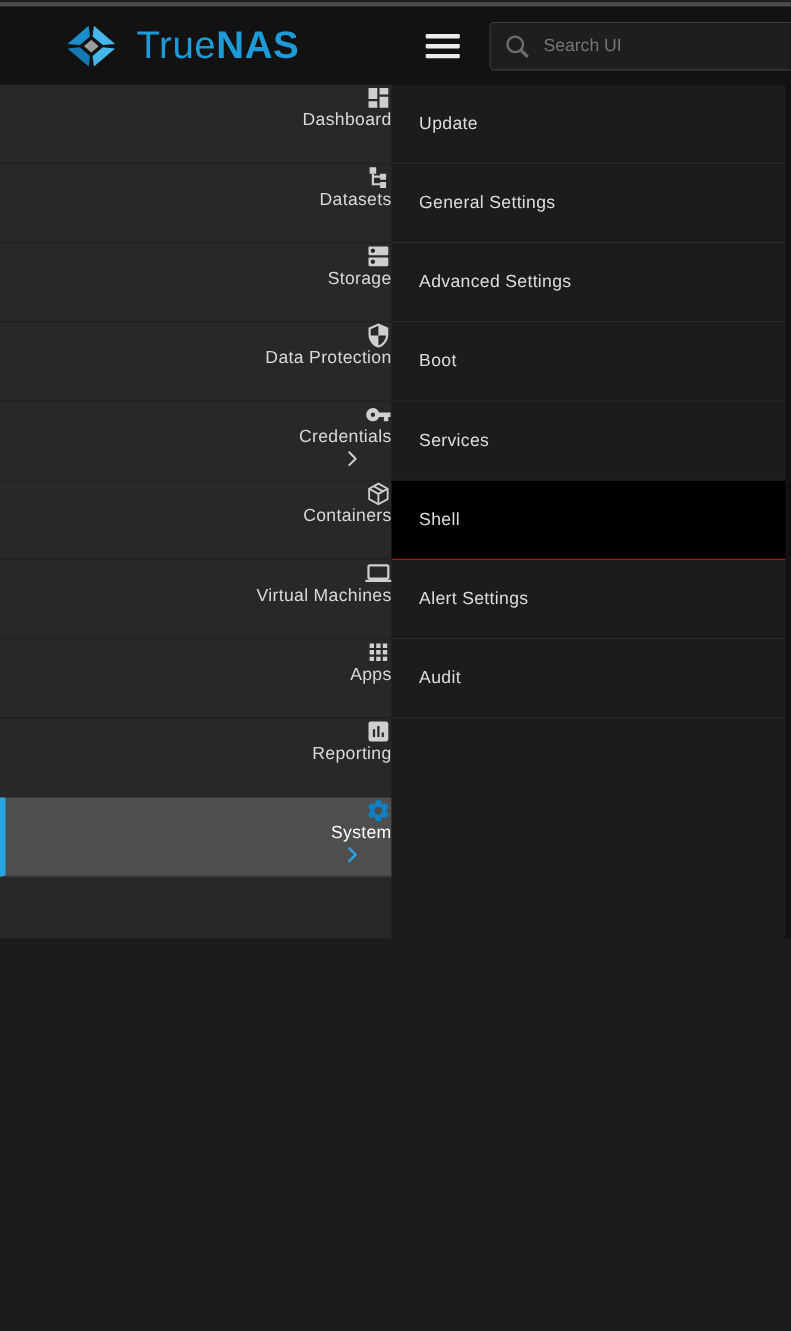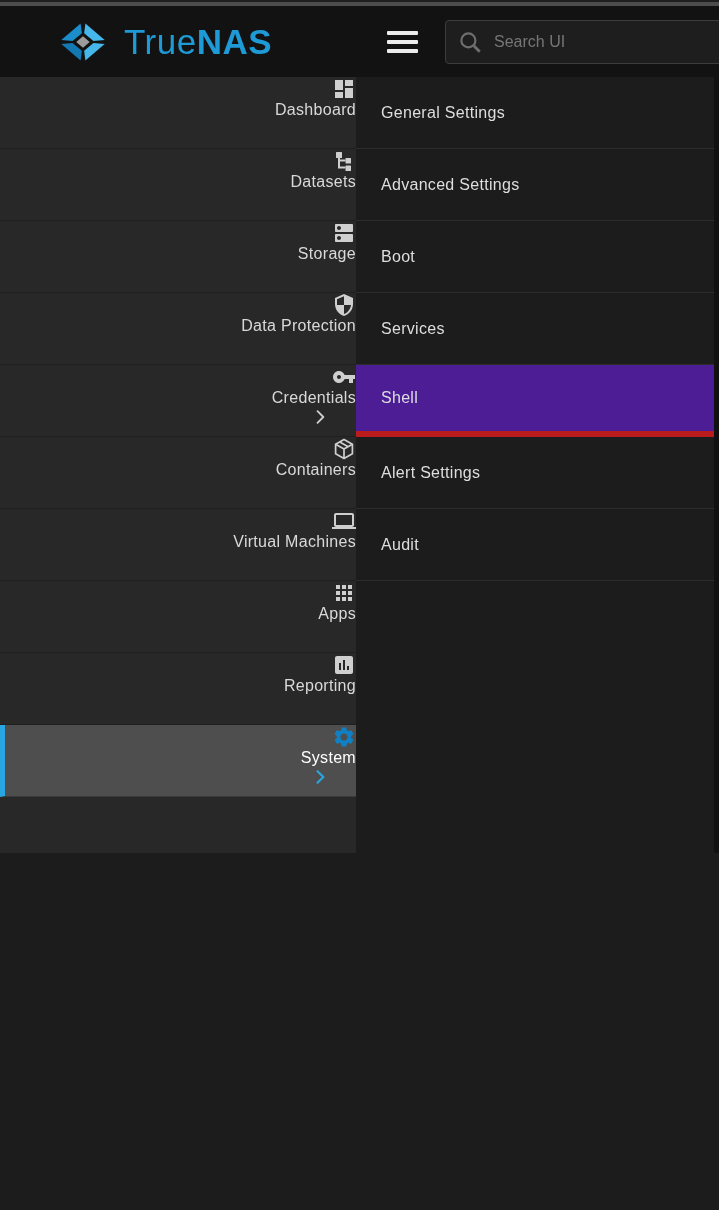--- a/index.html
+++ b/index.html
@@ -49,21 +49,21 @@
   .nav-item.active .nav-label { color: #ffffff; }
   .nav-item.active .chevron { color: #29a5e1; }
 
   .sidebar-footer { position: absolute; bottom: -1px; left: 0; width: 356px; text-align: center;
     color: #6b6b6b; font-size: 17px; letter-spacing: 0.4px; }
 
   .submenu { position: relative; flex: 1; background: #1c1c1c; }
   .sub-item { height: 72px; display: flex; align-items: center; padding-left: 25px;
     border-bottom: 1px solid #2c2c2c; cursor: pointer; }
   .sub-item .sub-label { font-size: 16px; color: #dedede; letter-spacing: 0.3px; }
-  .sub-item.highlighted { background: #4c1d95; border-bottom: 6px solid #b91c1c; text-align: center; }
+  .sub-item.highlighted { background: #000000; border-bottom: 1px solid #b91c1c; text-align: center; }
 
   .scroll-strip { position: absolute; top: 77px; right: 0; width: 5px; height: 1133px;
     background: #111111; }
 </style>
 </head>
 <body>
 
 <div class="app">
 
   <div class="top-strip"></div>
@@ -201,20 +201,23 @@
               <path d="M9 5l7 7-7 7"></path>
             </svg>
         </span>
       </div>
 
       <div class="sidebar-footer">truenas</div>
     </nav>
 
     <div class="submenu">
       <div class="sub-item">
+        <span class="sub-label">Update</span>
+      </div>
+      <div class="sub-item">
         <span class="sub-label">General Settings</span>
       </div>
       <div class="sub-item">
         <span class="sub-label">Advanced Settings</span>
       </div>
       <div class="sub-item">
         <span class="sub-label">Boot</span>
       </div>
       <div class="sub-item">
         <span class="sub-label">Services</span>

